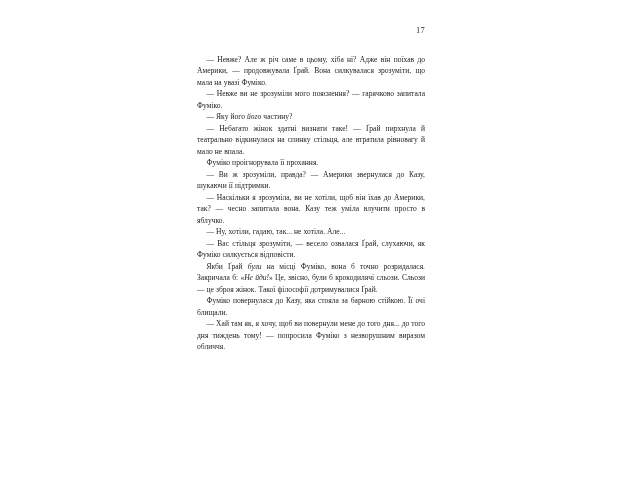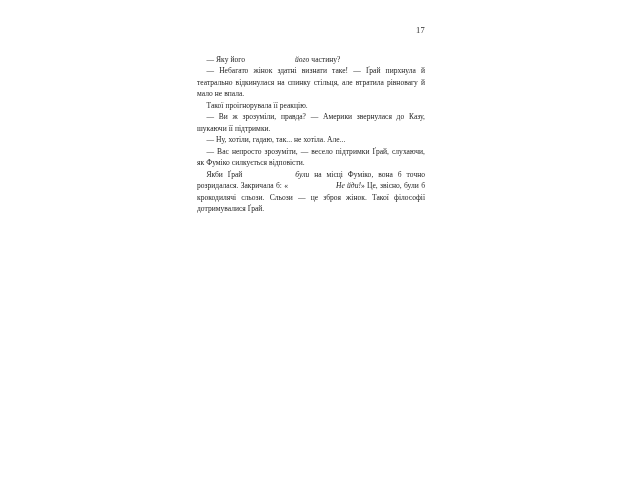--- a/index.html
+++ b/index.html
@@ -51,33 +51,37 @@
 
   .textblock p {
     margin: 0;
     text-indent: 9.5px;
     hyphens: manual;
     word-spacing: 0.02em;
   }
 
   em {
     font-style: italic;
-    margin-left: 48px;
   }
 </style>
 </head>
 <body>
 
 <div class="page">
 
   <div class="folio">17</div>
 
   <div class="textblock" id="textblock">
+      <p><span>— Невже? Але ж річ саме в цьому, хіба ні? Адже він поїхав до Америки, — продовжувала Ґрай. Вона силкувалася зрозуміти, що мала на увазі Фуміко.</span></p>
+      <p><span>— Невже ви не зрозуміли мого пояснення? — гарячково запитала Фуміко.</span></p>
       <p><span>— Яку його </span><em>його</em><span> частину?</span></p>
       <p><span>— Небагато жінок здатні визнати таке! — Ґрай пирхнула й театрально відкинулася на спинку стільця, але втратила рівновагу й мало не впала.</span></p>
-      <p><span>Такої проігнорувала її реакцію.</span></p>
+      <p><span>Фуміко проігнорувала її прохання.</span></p>
       <p><span>— Ви ж зрозуміли, правда? — Америки звернулася до Казу, шукаючи її підтримки.</span></p>
+      <p><span>— Наскільки я зрозуміла, ви не хотіли, щоб він їхав до Америки, так? — чесно запитала вона. Казу теж уміла влучити просто в яблучко.</span></p>
       <p><span>— Ну, хотіли, гадаю, так... не хотіла. Але...</span></p>
-      <p><span>— Вас непросто зрозуміти, — весело підтримки Ґрай, слухаючи, як Фуміко силкується відповісти.</span></p>
+      <p><span>— Вас стільця зрозуміти, — весело озвалася Ґрай, слухаючи, як Фуміко силкується відповісти.</span></p>
       <p><span>Якби Ґрай </span><em>були</em><span> на місці Фуміко, вона б точно розридалася. Закричала б: «</span><em>Не йди!</em><span>» Це, звісно, були б крокодилячі сльози. Сльози — це зброя жінок. Такої філософії дотримувалися Ґрай.</span></p>
+      <p><span>Фуміко повернулася до Казу, яка стояла за барною стійкою. Її очі блищали.</span></p>
+      <p><span>— Хай там як, я хочу, щоб ви повернули мене до того дня... до того дня тиждень тому! — попросила Фуміко з незворушним виразом обличчя.</span></p>
     </div>
 
 </div>
 
 </body></html>

